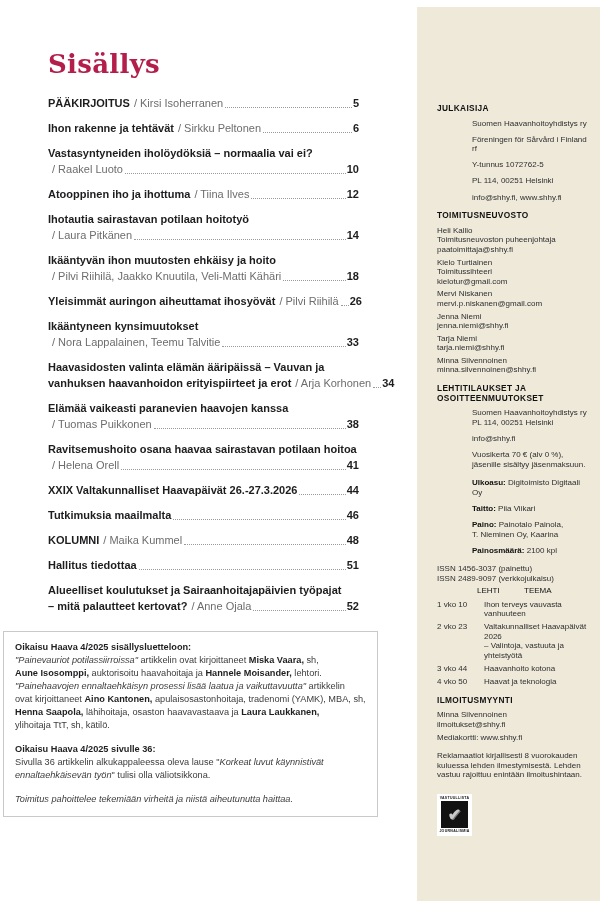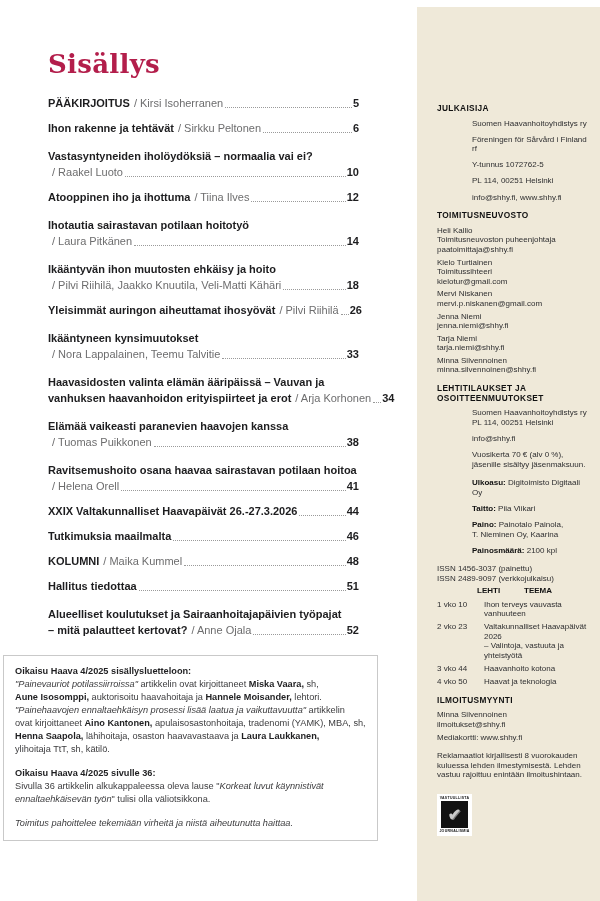--- a/index.html
+++ b/index.html
@@ -5,21 +5,21 @@
   html,body{margin:0;padding:0;background:#fff;}
   .page{position:relative;width:600px;height:901px;background:#ffffff;overflow:hidden;
         font-family:"Liberation Sans",sans-serif;}
 
   
   .main{position:absolute;left:0;top:0;width:504px;height:100%;}
   .page-title{margin:49px 0 0 48px;font-family:"DejaVu Serif",serif;font-weight:700;
               font-size:26px;letter-spacing:.3px;color:#b31e4b;}
   .toc{margin:16px 0 0 48px;width:311px;}
   .toc-entry{margin-bottom:9px;font-size:11px;line-height:16px;color:#1d1d1f;}
-  .t-line1{font-weight:700;margin-top:12px;}
+  .t-line1{font-weight:700;}
   .t-row{display:flex;align-items:flex-end;}
   .t-bold{font-weight:700;white-space:nowrap;}
   .t-author{color:#6d6d6e;margin-left:4px;white-space:nowrap;font-weight:400;}
   .leader{flex:1 1 auto;min-width:8px;border-bottom:1.5px dotted #9a9a9a;margin:0 1px 3px 2px;}
   .t-page{font-weight:700;}
 
   
   .cbox{margin:17px 0 0 3px;width:375px;box-sizing:border-box;border:1px solid #c9c9c9;
         padding:9px 11px 10px;font-size:9.2px;line-height:13px;color:#3c3c3e;}
   .c-head{font-weight:700;color:#1f1f21;white-space:pre-line;margin:0;}
@@ -33,21 +33,21 @@
            color:#2e2e30;}
   .sb-h{font-size:8.3px;font-weight:700;letter-spacing:.35px;color:#111;margin:9px 0 5px;
         white-space:pre-line;}
   .sb-h:first-child{margin-top:0;}
   .sb-p{margin:0 0 3px;white-space:pre-line;}
   .sb-p.sp{margin-bottom:6.5px;padding-left:35px;}
   .sb-p b{font-weight:700;color:#111;}
   .mt{margin-top:9px;}
   .sb-table{margin:0 0 2px;}
   .sb-tr{display:flex;margin-bottom:3.5px;}
-  .sb-th{font-weight:700;color:#111;padding-left:40px;}
+  .sb-th{font-weight:400;color:#111;padding-left:40px;}
   .sb-c1{flex:0 0 47px;}
   .sb-c2{flex:1;white-space:pre-line;}
 
   
   .badge{width:31px;background:#ffffff;padding:2px 2px;margin-top:14px;}
   .badge-top,.badge-bottom{font-size:3.5px;font-weight:700;letter-spacing:.3px;
         text-align:center;color:#111;line-height:4.5px;}
   .badge-square{width:27px;height:27px;background:#121212;margin:1px auto;
         display:flex;align-items:center;justify-content:center;}
   .badge-square .chk{color:#c9c9c9;font-size:16px;font-weight:700;line-height:1;

